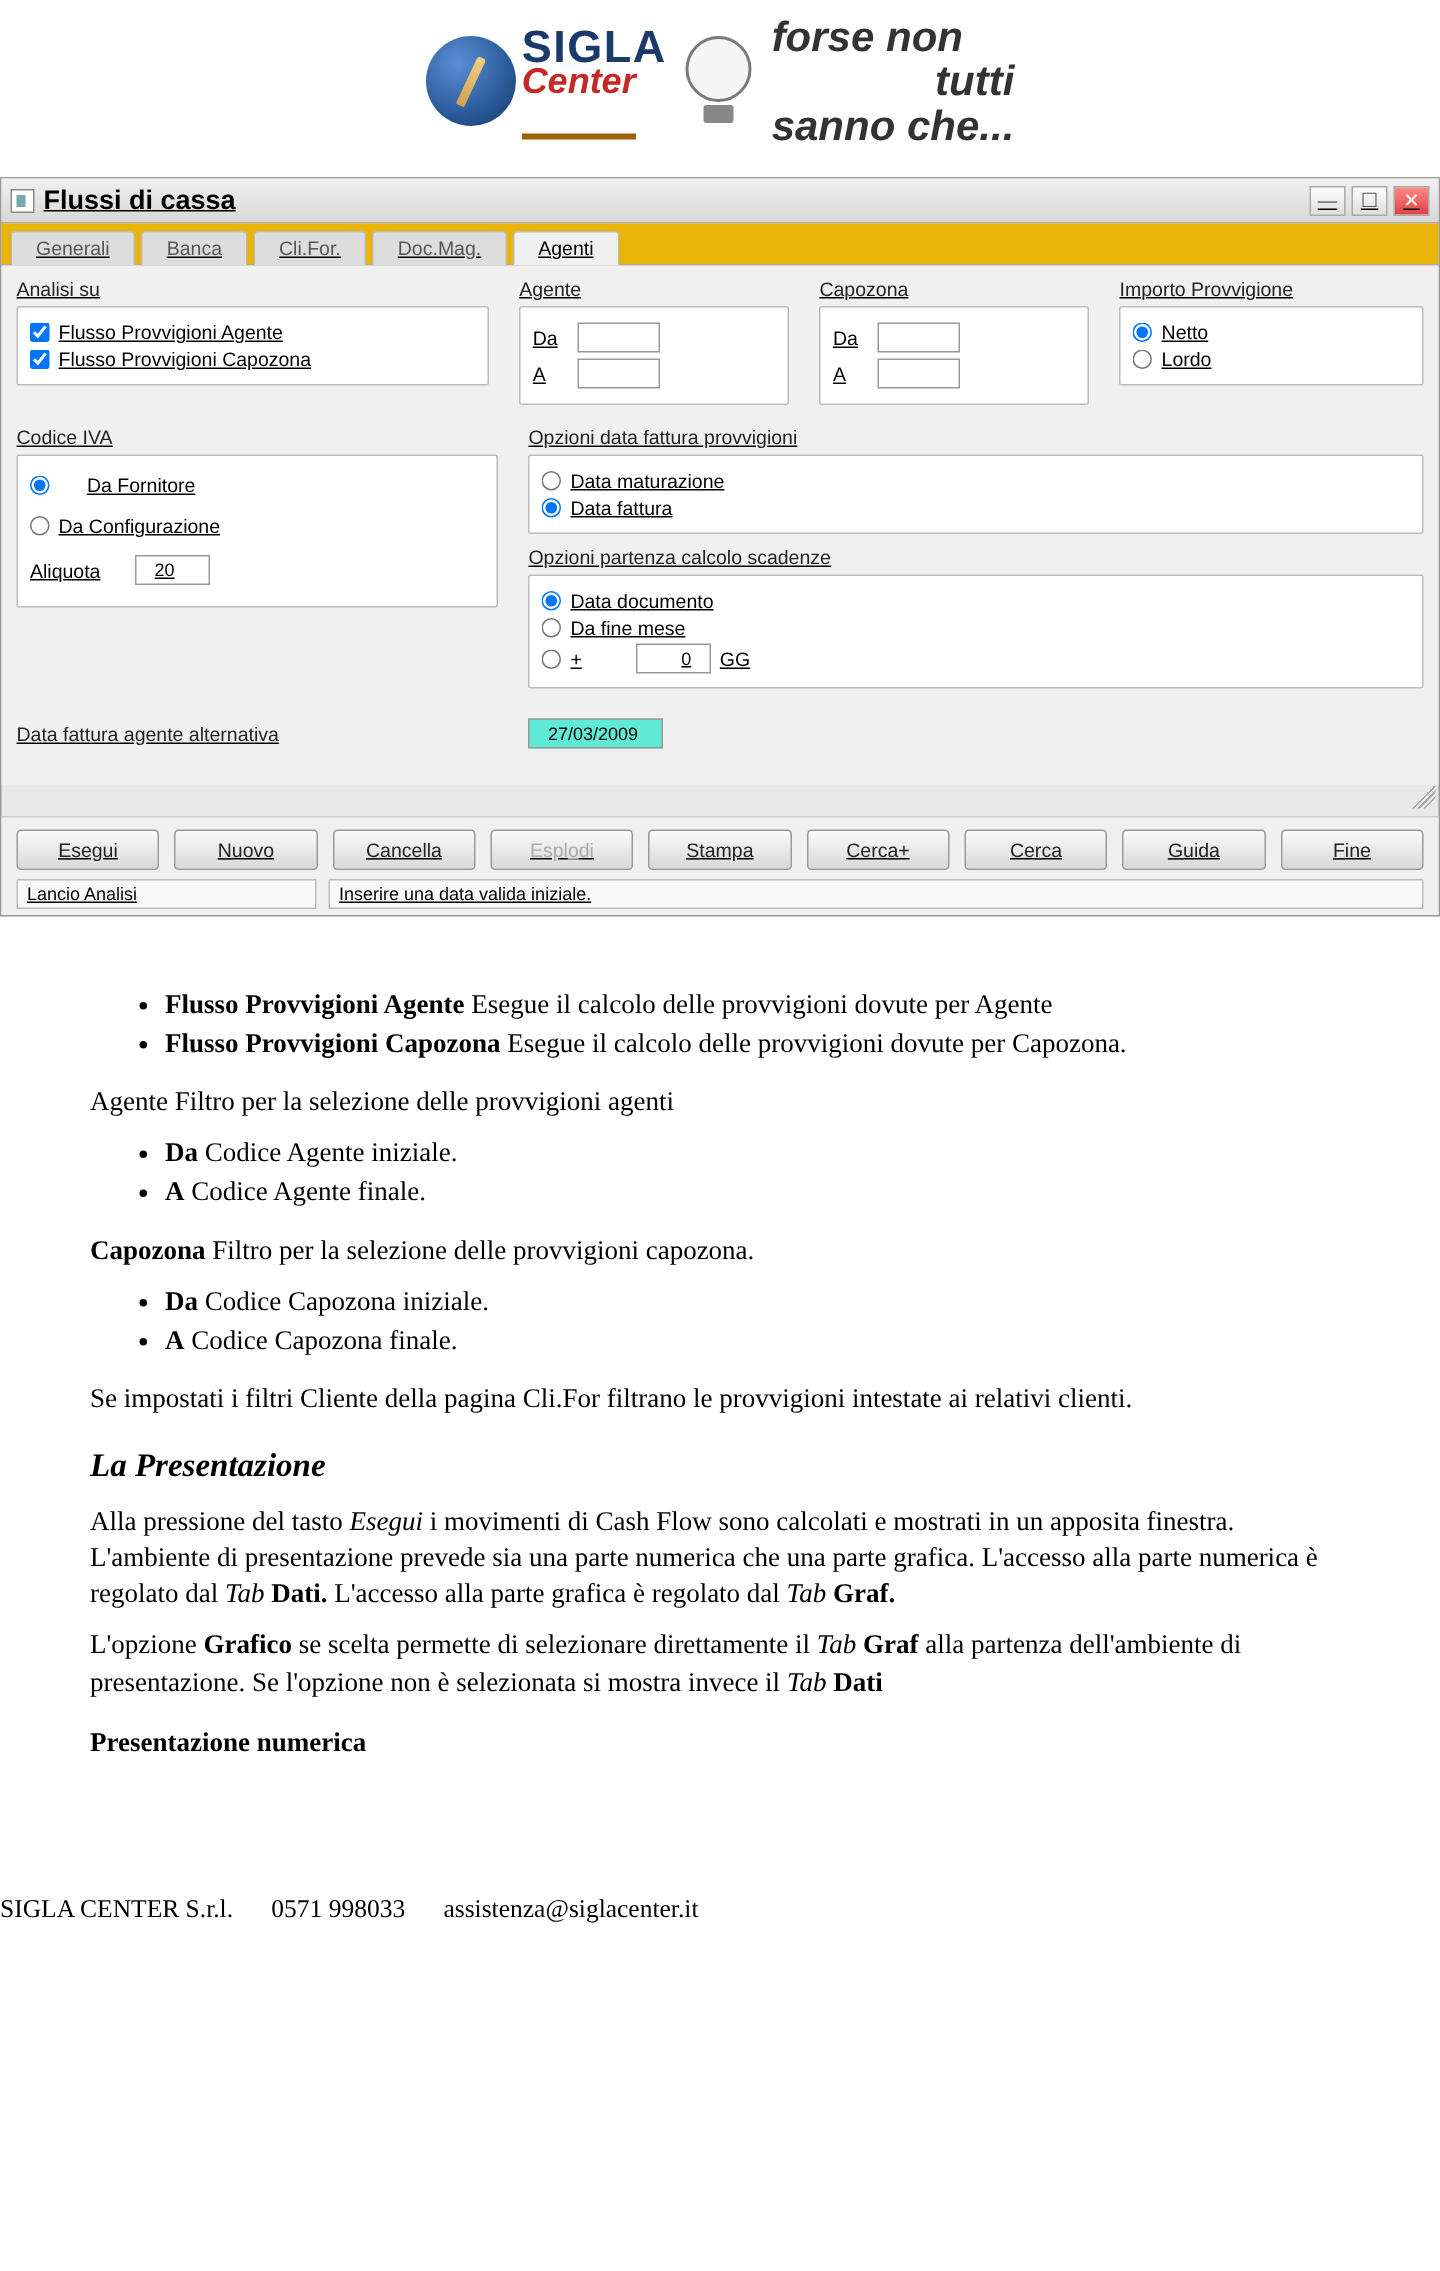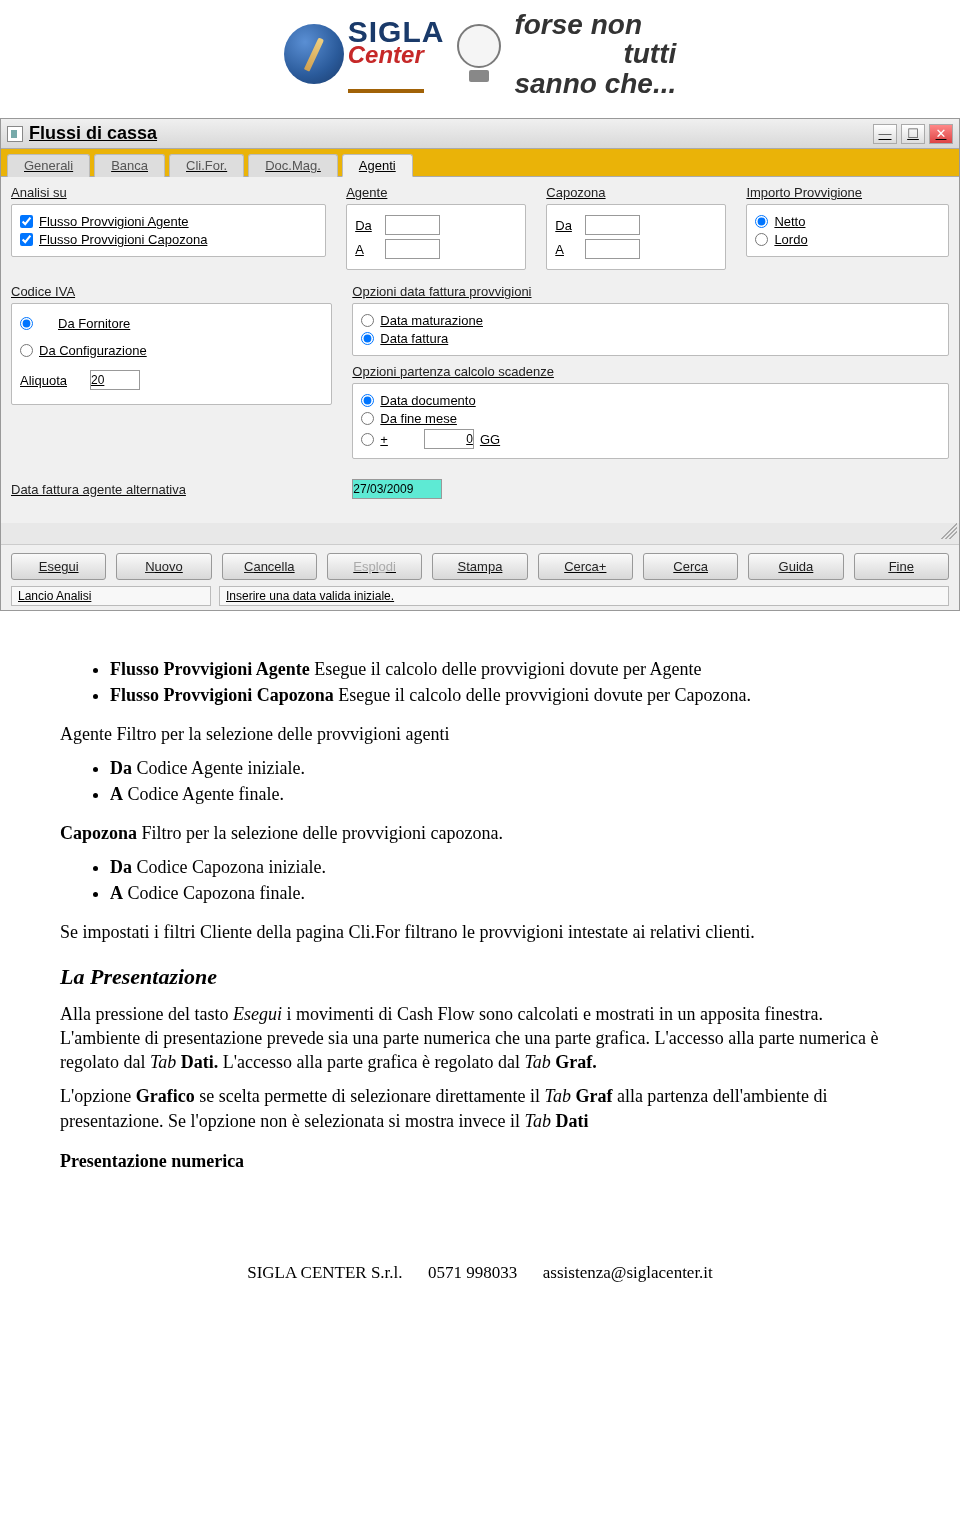--- a/index.html
+++ b/index.html
@@ -30,21 +30,21 @@
   
   .form-area { padding: 8px 10px 4px; background: #f0f0f0; }
   .row { display: flex; gap: 20px; margin-bottom: 14px; }
   .col { flex: 1; }
   .col-label { font-size: 13px; color: #222; margin-bottom: 4px; display:block; }
   .group { border: 1px solid #bbb; background: #fff; padding: 6px 8px; border-radius: 2px; }
   .chk-row, .rad-row { display: flex; align-items: center; gap: 6px; margin: 3px 0; font-size: 13px; }
   .chk-row input, .rad-row input { margin:0; }
   .inline-field { display: flex; align-items: center; gap: 10px; margin: 4px 0; }
   .inline-field label { font-size: 13px; min-width: 20px; }
-  .txt { border: 1px solid #999; padding: 2px 0; font-size: 12px; height: 20px; background:#fff; }
+  .txt { border: 1px solid #999; padding: 2px 12px; font-size: 12px; height: 20px; background:#fff; }
   .txt.small { width: 55px; }
   .txt.med { width: 50px; }
   .txt.date { width: 90px; background:#5eead4; }
   .txt.aliq { width: 50px; }
   
   .bottom-bar { padding: 8px 10px 4px; background: #f0f0f0; border-top:1px solid #ccc; }
   .btn-row { display: flex; gap: 10px; justify-content: space-between; margin-bottom: 6px; }
   .btn { flex:1; padding: 5px 2px; font-size: 13px; background: linear-gradient(to bottom,#fafafa,#d8d8d8); border: 1px solid #999; border-radius: 3px; text-align: center; color:#222; }
   .btn.disabled { color:#aaa; }
   .btn .ul { text-decoration: underline; }
@@ -56,21 +56,21 @@
   .resize-handle span { display:inline-block; width:16px; height:16px; background: linear-gradient(135deg, transparent 50%, #aaa 50%, #aaa 55%, transparent 55%, transparent 62%, #aaa 62%, #aaa 67%, transparent 67%, transparent 74%, #aaa 74%, #aaa 79%, transparent 79%); }
   
   .doc-content { padding: 20px 60px 40px; font-family: "Times New Roman", serif; font-size: 18px; line-height: 1.35; }
   .doc-content ul { margin: 6px 0 14px 50px; list-style: disc; }
   .doc-content li { margin: 2px 0; }
   .doc-content p { margin: 10px 0; }
   .doc-content h3 { font-style: italic; font-weight: bold; font-size: 22px; margin: 18px 0 4px; }
   .doc-content .bold { font-weight: bold; }
   .doc-content .ital { font-style: italic; }
   
-  .footer { text-align:center; font-family:"Times New Roman",serif; font-size:17px; padding:40px 0 10px; }
+  .footer { text-align:left; font-family:"Times New Roman",serif; font-size:17px; padding:40px 0 10px; }
 </style>
 </head>
 <body>
 
 <div class="header-img">
   <div style="display:flex;align-items:center;gap:4px;">
     <div class="logo-circle">
         <div class="logo-pen"></div>
       </div>
     <div>

